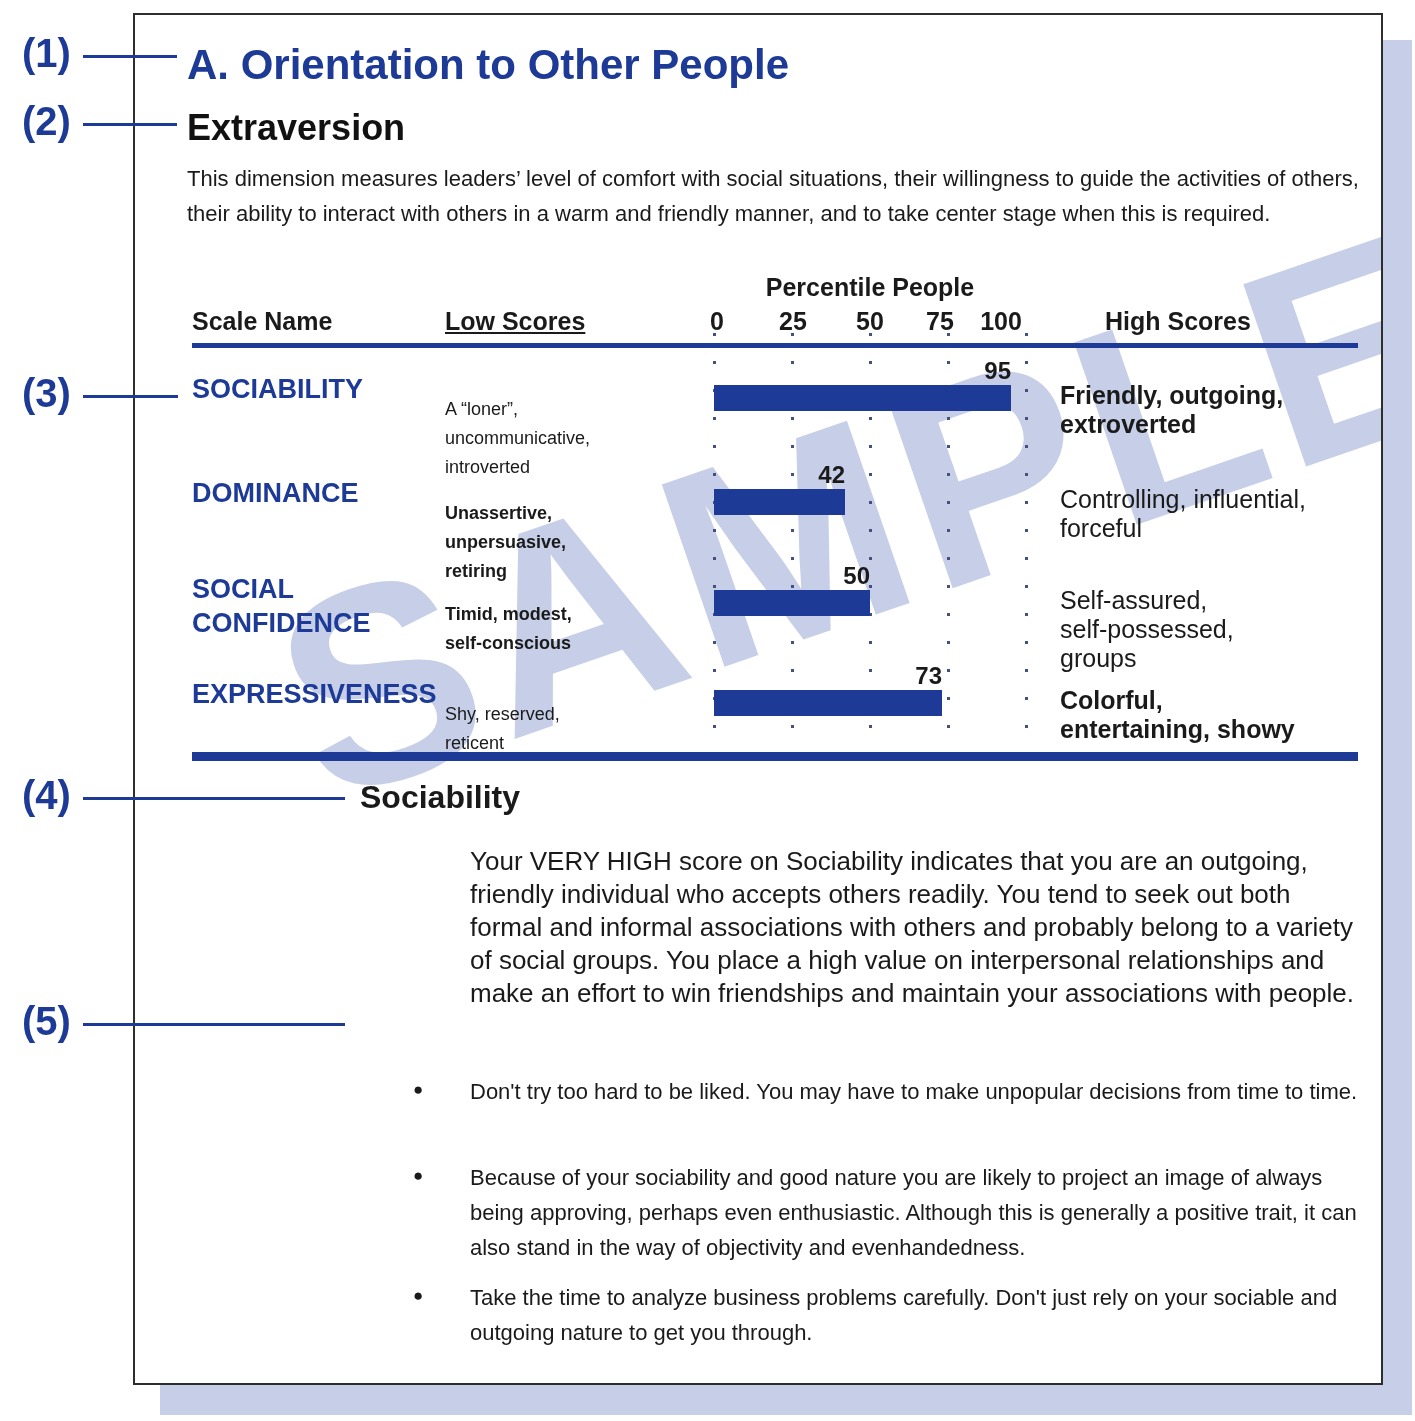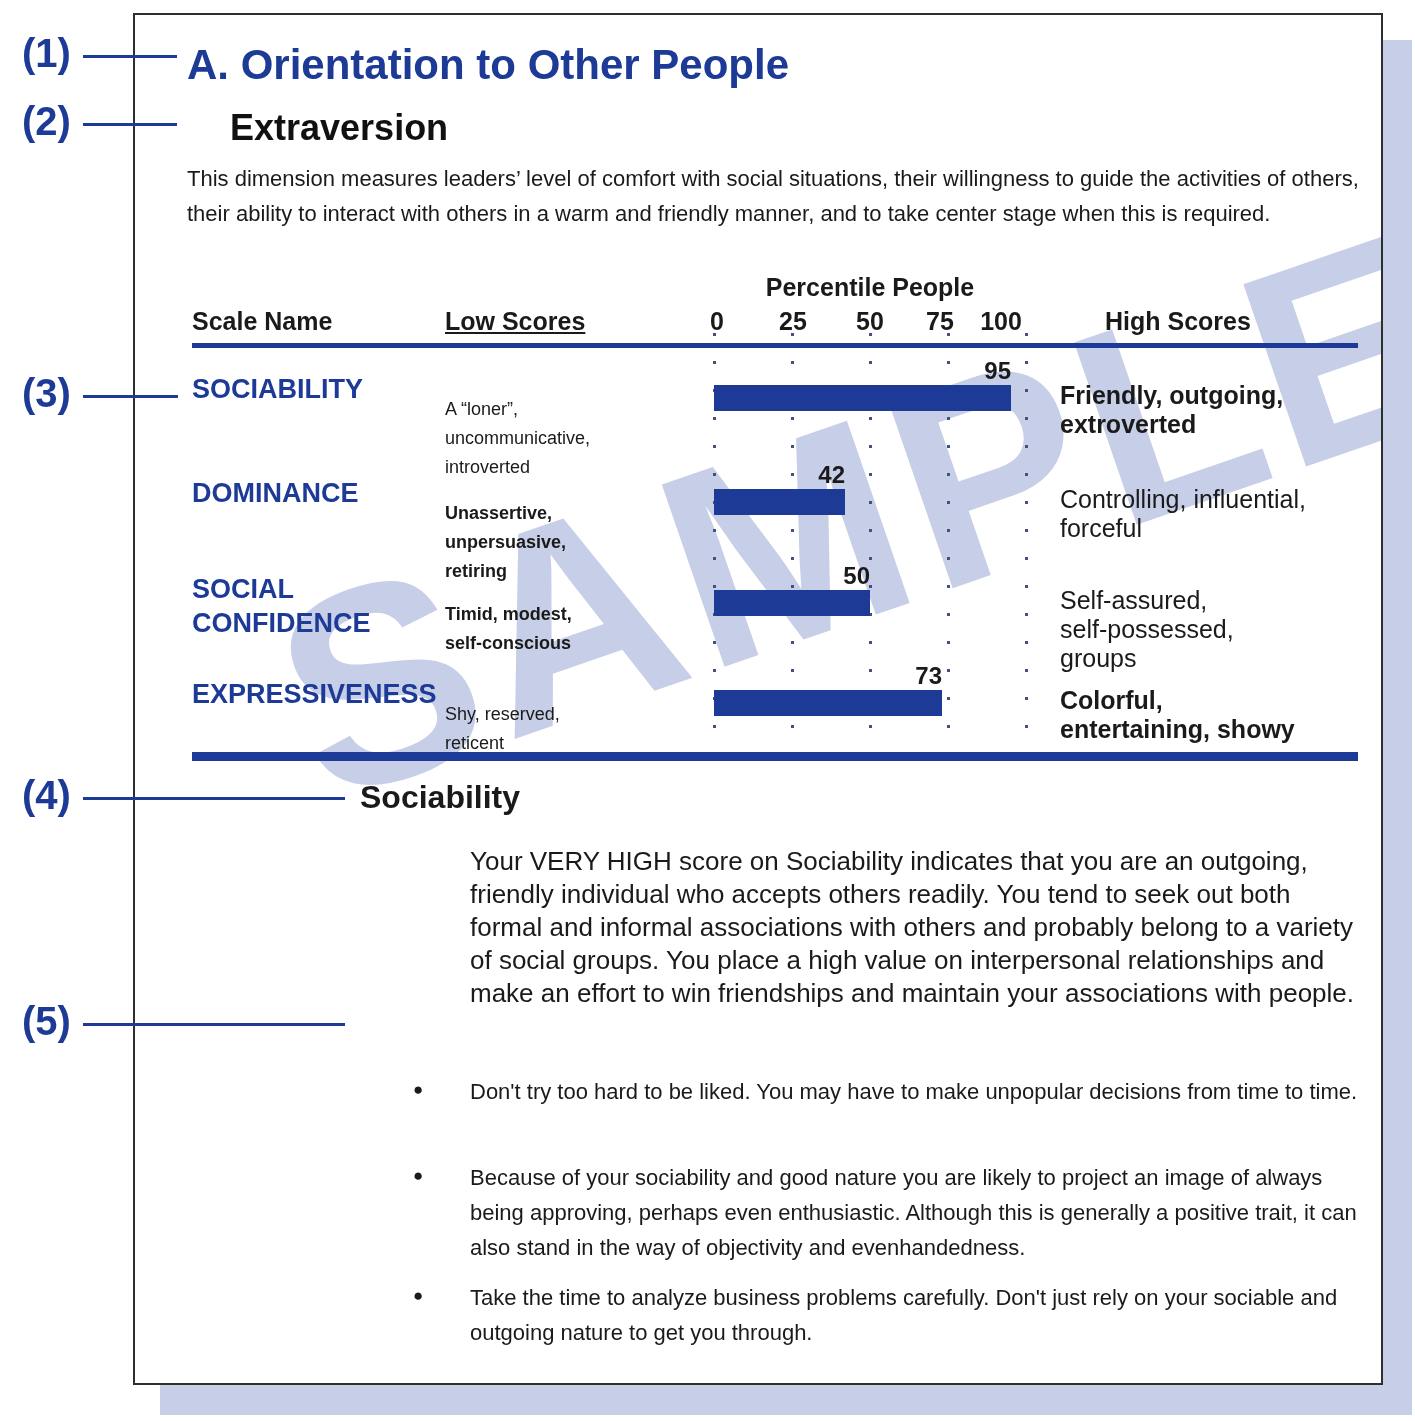--- a/index.html
+++ b/index.html
@@ -27,21 +27,21 @@
     user-select:none;
   }
   .content{position:absolute;left:0;top:0;width:100%;height:100%;z-index:2;border-radius:10px;}
   
   .section-title{
     position:absolute;left:52px;top:26px;
     font-size:42px;font-weight:bold;color:#1c3a96;
   }
   .dimension-title{
     position:absolute;left:52px;top:92px;
-    font-size:36px;font-weight:bold;color:#111;margin-left:43px;
+    font-size:36px;font-weight:bold;color:#111;
   }
   .dimension-desc{
     position:absolute;left:52px;top:146px;width:1195px;
     font-size:22px;line-height:35px;
   }
   
   .chart{position:absolute;left:0;top:0;width:100%;}
   .pct-title{
     position:absolute;left:560px;top:258px;width:350px;text-align:center;
     font-size:25px;font-weight:bold;

